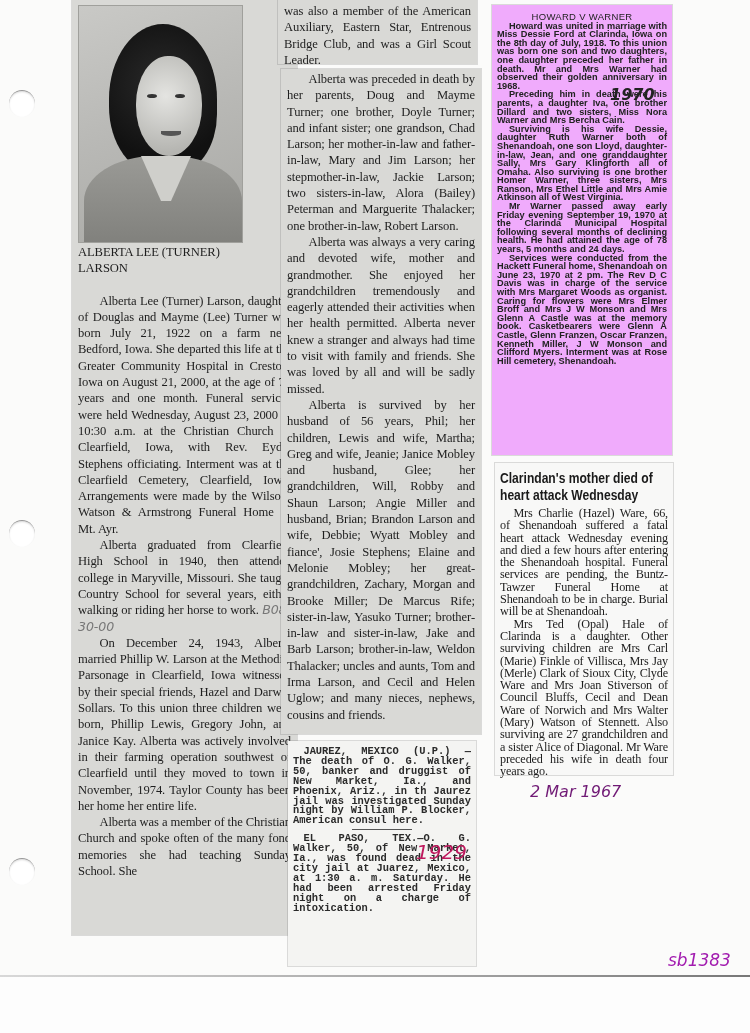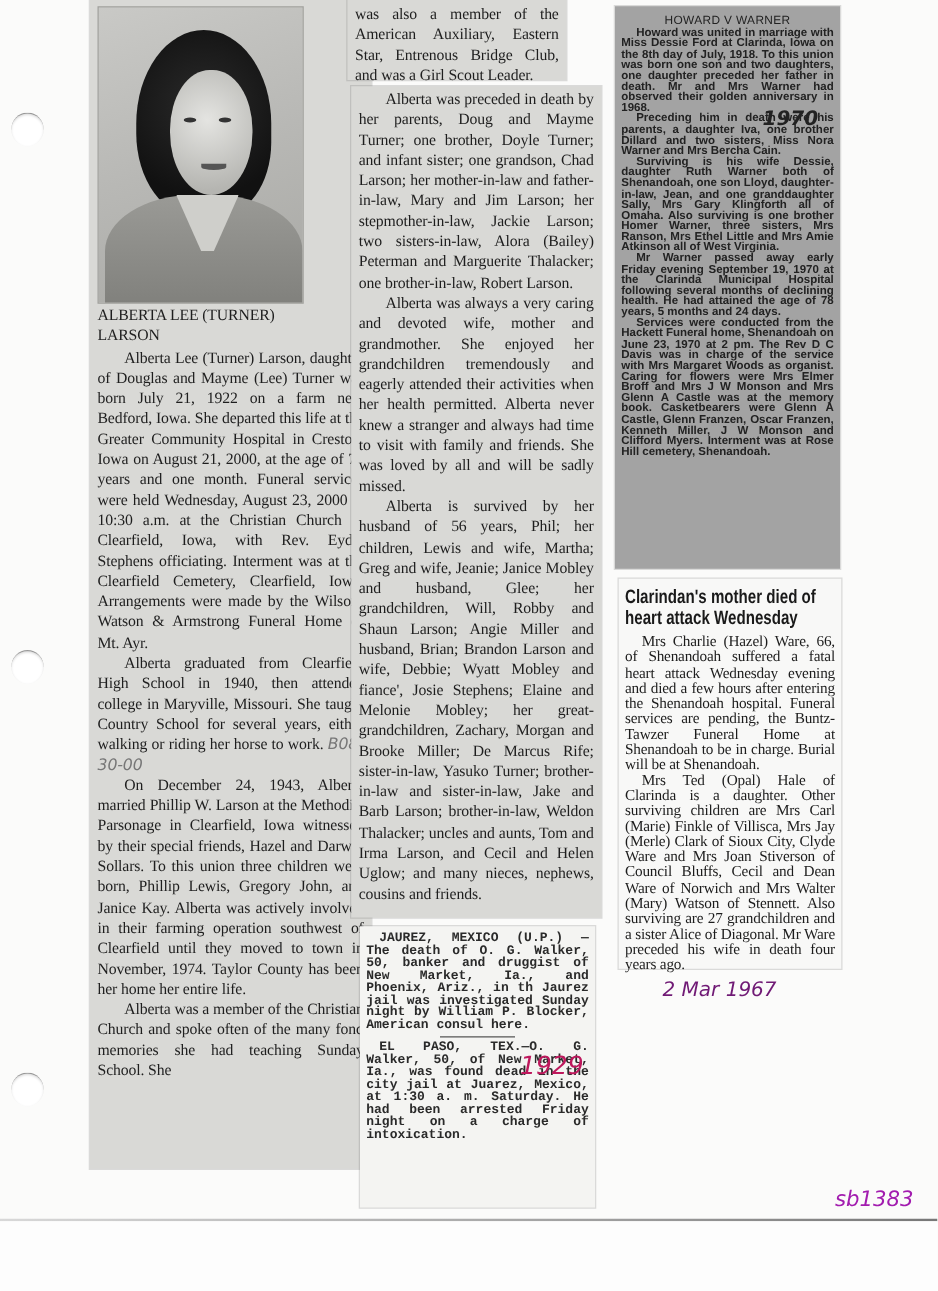--- a/index.html
+++ b/index.html
@@ -95,49 +95,49 @@
     <div class="hair"></div>
     <div class="body"></div>
     <div class="collar"></div>
     <div class="face"></div>
     <div class="eye" style="left:68px; top:88px;"></div>
     <div class="eye" style="left:96px; top:88px;"></div>
     <div class="mouth"></div>
   </div>
   <div style="position:absolute; top:244px; left:6px; right:6px;">
     <p class="caption">ALBERTA LEE (TURNER)</p>
-    <p class="caption" style="margin-bottom:1px;">LARSON</p>
+    <p class="caption" style="margin-bottom:16px;">LARSON</p>
     <p>Alberta Lee (Turner) Larson, daughter of Douglas and Mayme (Lee) Turner was born July 21, 1922 on a farm near Bedford, Iowa. She departed this life at the Greater Community Hospital in Creston, Iowa on August 21, 2000, at the age of 78 years and one month. Funeral services were held Wednesday, August 23, 2000 at 10:30 a.m. at the Christian Church in Clearfield, Iowa, with Rev. Eydie Stephens officiating. Interment was at the Clearfield Cemetery, Clearfield, Iowa. Arrangements were made by the Wilson-Watson &amp; Armstrong Funeral Home of Mt. Ayr.</p>
     <p>
       <span>Alberta graduated from Clearfield High School in 1940, then attended college in Maryville, Missouri. She taught Country School for several years, either walking or riding her horse to work.</span>
       <span class="handwritten">B08-30-00</span>
     </p>
     <p>On December 24, 1943, Alberta married Phillip W. Larson at the Methodist Parsonage in Clearfield, Iowa witnessed by their special friends, Hazel and Darwin Sollars. To this union three children were born, Phillip Lewis, Gregory John, and Janice Kay. Alberta was actively involved in their farming operation southwest of Clearfield until they moved to town in November, 1974. Taylor County has been her home her entire life.</p>
     <p>Alberta was a member of the Christian Church and spoke often of the many fond memories she had teaching Sunday School. She</p>
   </div>
 </div>
 
-<div class="clip serif-col" style="left:278px; top:0; width:175px; height:64px; padding:3px 6px; box-sizing:border-box;">
+<div class="clip serif-col" style="left:278px; top:0; width:199px; height:64px; padding:3px 6px; box-sizing:border-box;">
   <p class="noindent">was also a member of the American Auxiliary, Eastern Star, Entrenous Bridge Club, and was a Girl Scout Leader.</p>
 </div>
 
 <div class="clip serif-col" style="left:281px; top:69px; width:200px; height:665px; padding:2px 6px; box-sizing:border-box;">
   <p>Alberta was preceded in death by her parents, Doug and Mayme Turner; one brother, Doyle Turner; and infant sister; one grandson, Chad Larson; her mother-in-law and father-in-law, Mary and Jim Larson; her stepmother-in-law, Jackie Larson; two sisters-in-law, Alora (Bailey) Peterman and Marguerite Thalacker; one brother-in-law, Robert Larson.</p>
   <p>Alberta was always a very caring and devoted wife, mother and grandmother. She enjoyed her grandchildren tremendously and eagerly attended their activities when her health permitted. Alberta never knew a stranger and always had time to visit with family and friends. She was loved by all and will be sadly missed.</p>
   <p>Alberta is survived by her husband of 56 years, Phil; her children, Lewis and wife, Martha; Greg and wife, Jeanie; Janice Mobley and husband, Glee; her grandchildren, Will, Robby and Shaun Larson; Angie Miller and husband, Brian; Brandon Larson and wife, Debbie; Wyatt Mobley and fiance', Josie Stephens; Elaine and Melonie Mobley; her great-grandchildren, Zachary, Morgan and Brooke Miller; De Marcus Rife; sister-in-law, Yasuko Turner; brother-in-law and sister-in-law, Jake and Barb Larson; brother-in-law, Weldon Thalacker; uncles and aunts, Tom and Irma Larson, and Cecil and Helen Uglow; and many nieces, nephews, cousins and friends.</p>
 </div>
 
 <div class="clip mono-col" style="left:288px; top:741px; width:188px; height:225px; padding:6px 5px; box-sizing:border-box; background:#f4f4f2;">
   <p>JAUREZ, MEXICO (U.P.) — The death of O. G. Walker, 50, banker and druggist of New Market, Ia., and Phoenix, Ariz., in th Jaurez jail was investigated Sunday night by William P. Blocker, American consul here.</p>
   <div class="dateline-rule"></div>
   <span class="handwritten" style="position:absolute; left:128px; top:99px; font-size:20px; color:#be185d;">1929</span>
   <p style="margin-top:4px;">EL PASO, TEX.—O. G. Walker, 50, of New Market, Ia., was found dead in the city jail at Juarez, Mexico, at 1:30 a. m. Saturday. He had been arrested Friday night on a charge of intoxication.</p>
 </div>
 
-<div class="clip sans-col" style="left:492px; top:5px; width:180px; height:450px; padding:8px 5px; box-sizing:border-box; background:#a3a3a3;">
+<div class="clip sans-col" style="left:492px; top:5px; width:180px; height:450px; padding:8px 5px; box-sizing:border-box; background:#f0abfc;">
   <p class="head">HOWARD V WARNER</p>
   <span class="handwritten" style="position:absolute; left:118px; top:80px; font-size:16px; color:#222; font-weight:bold;">1970</span>
   <p>Howard was united in marriage with Miss Dessie Ford at Clarinda, Iowa on the 8th day of July, 1918. To this union was born one son and two daughters, one daughter preceded her father in death. Mr and Mrs Warner had observed their golden anniversary in 1968.</p>
   <p>Preceding him in death were his parents, a daughter Iva, one brother Dillard and two sisters, Miss Nora Warner and Mrs Bercha Cain.</p>
   <p>Surviving is his wife Dessie, daughter Ruth Warner both of Shenandoah, one son Lloyd, daughter-in-law, Jean, and one granddaughter Sally, Mrs Gary Klingforth all of Omaha. Also surviving is one brother Homer Warner, three sisters, Mrs Ranson, Mrs Ethel Little and Mrs Amie Atkinson all of West Virginia.</p>
   <p>Mr Warner passed away early Friday evening September 19, 1970 at the Clarinda Municipal Hospital following several months of declining health. He had attained the age of 78 years, 5 months and 24 days.</p>
   <p>Services were conducted from the Hackett Funeral home, Shenandoah on June 23, 1970 at 2 pm. The Rev D C Davis was in charge of the service with Mrs Margaret Woods as organist. Caring for flowers were Mrs Elmer Broff and Mrs J W Monson and Mrs Glenn A Castle was at the memory book. Casketbearers were Glenn A Castle, Glenn Franzen, Oscar Franzen, Kenneth Miller, J W Monson and Clifford Myers. Interment was at Rose Hill cemetery, Shenandoah.</p>
 </div>
 
 <div class="clip ware-col" style="left:495px; top:463px; width:178px; height:312px; padding:6px 5px; box-sizing:border-box; background:#f8f8f7;">

